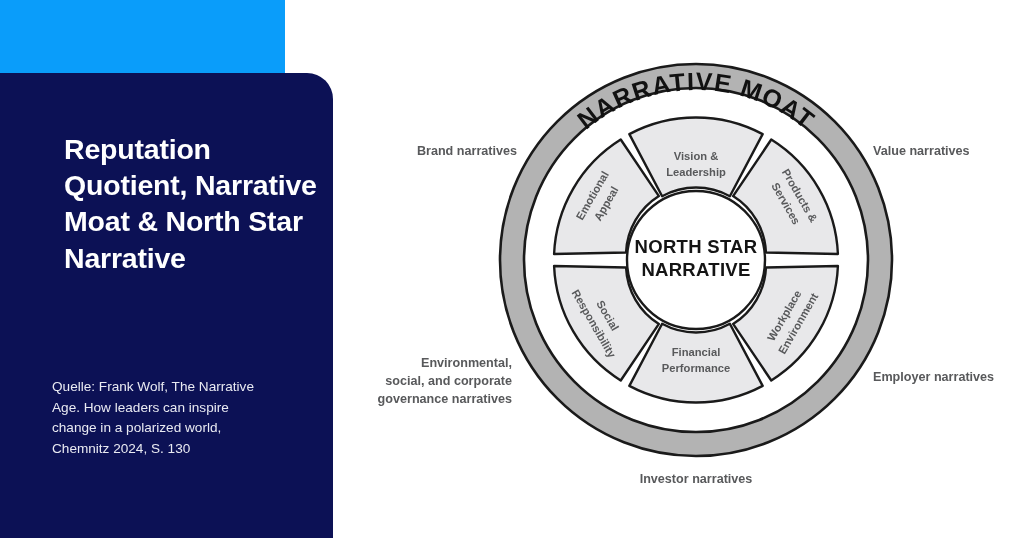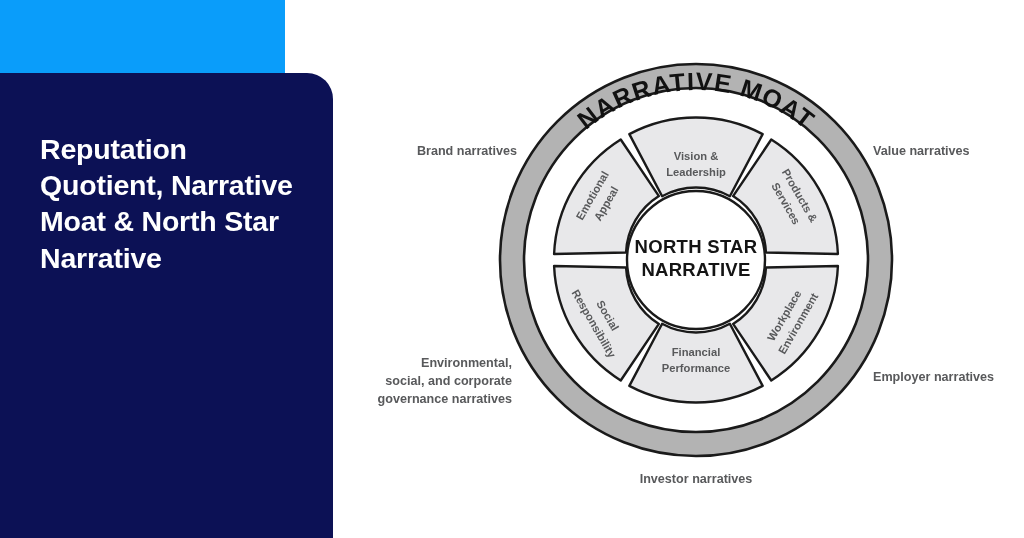--- a/index.html
+++ b/index.html
@@ -31,21 +31,21 @@
     position: absolute;
     left: 0;
     top: 73px;
     width: 333px;
     height: 465px;
     background: #0c1155;
     border-top-right-radius: 26px;
   }
   #card-title {
     position: absolute;
-    left: 40px;
+    left: 64px;
     top: 58px;
     width: 262px;
     color: #ffffff;
     font-size: 28.5px;
     font-weight: bold;
     line-height: 1.27;
     letter-spacing: -0.2px;
     white-space: pre-line;
   }
   #card-source {
@@ -102,20 +102,21 @@
 </style>
 </head>
 <body>
 
 <div id="slide">
 
   <div id="accent-block"></div>
 
   <div id="info-card">
     <div id="card-title">Reputation Quotient, Narrative Moat &amp; North Star Narrative</div>
+    <div id="card-source">Quelle: Frank Wolf, The Narrative Age. How leaders can inspire change in a polarized world, Chemnitz 2024, S. 130</div>
   </div>
 
   <div id="diagram">
     <svg viewBox="0 0 679 538" xmlns="http://www.w3.org/2000/svg">
       <defs>
 
         <path id="moatTextPath" d="M 181 260 A 170 170 0 0 1 521 260" fill="none"></path>
 
         <mask id="moatMask">
           <rect x="0" y="0" width="679" height="538" fill="black"></rect>

